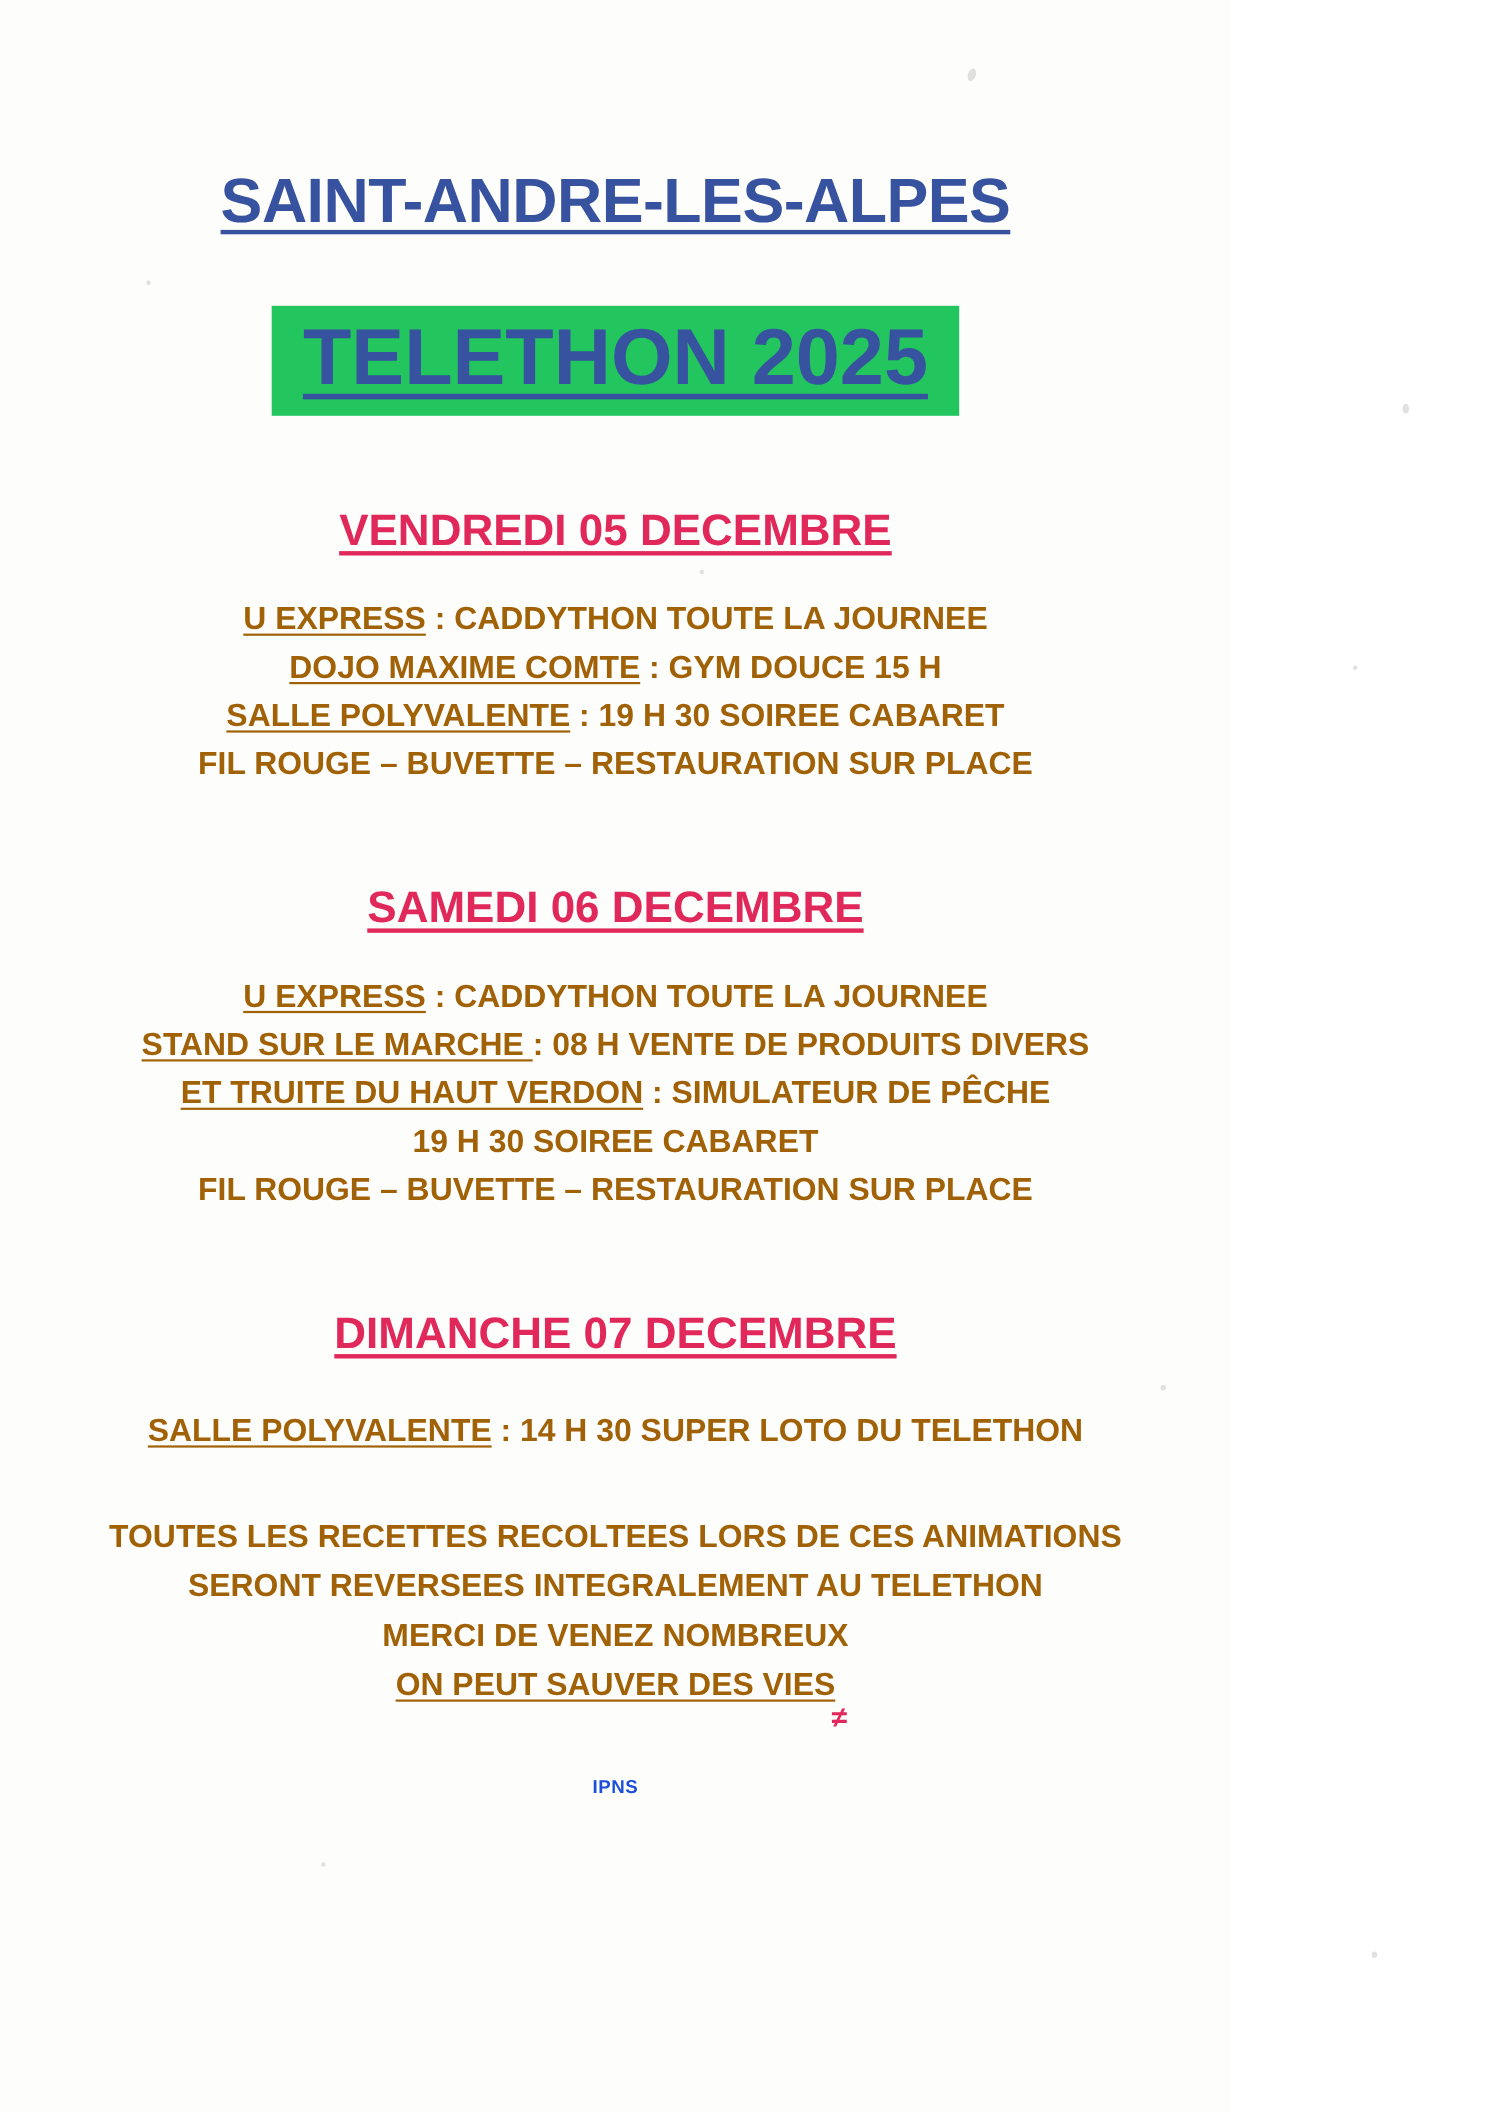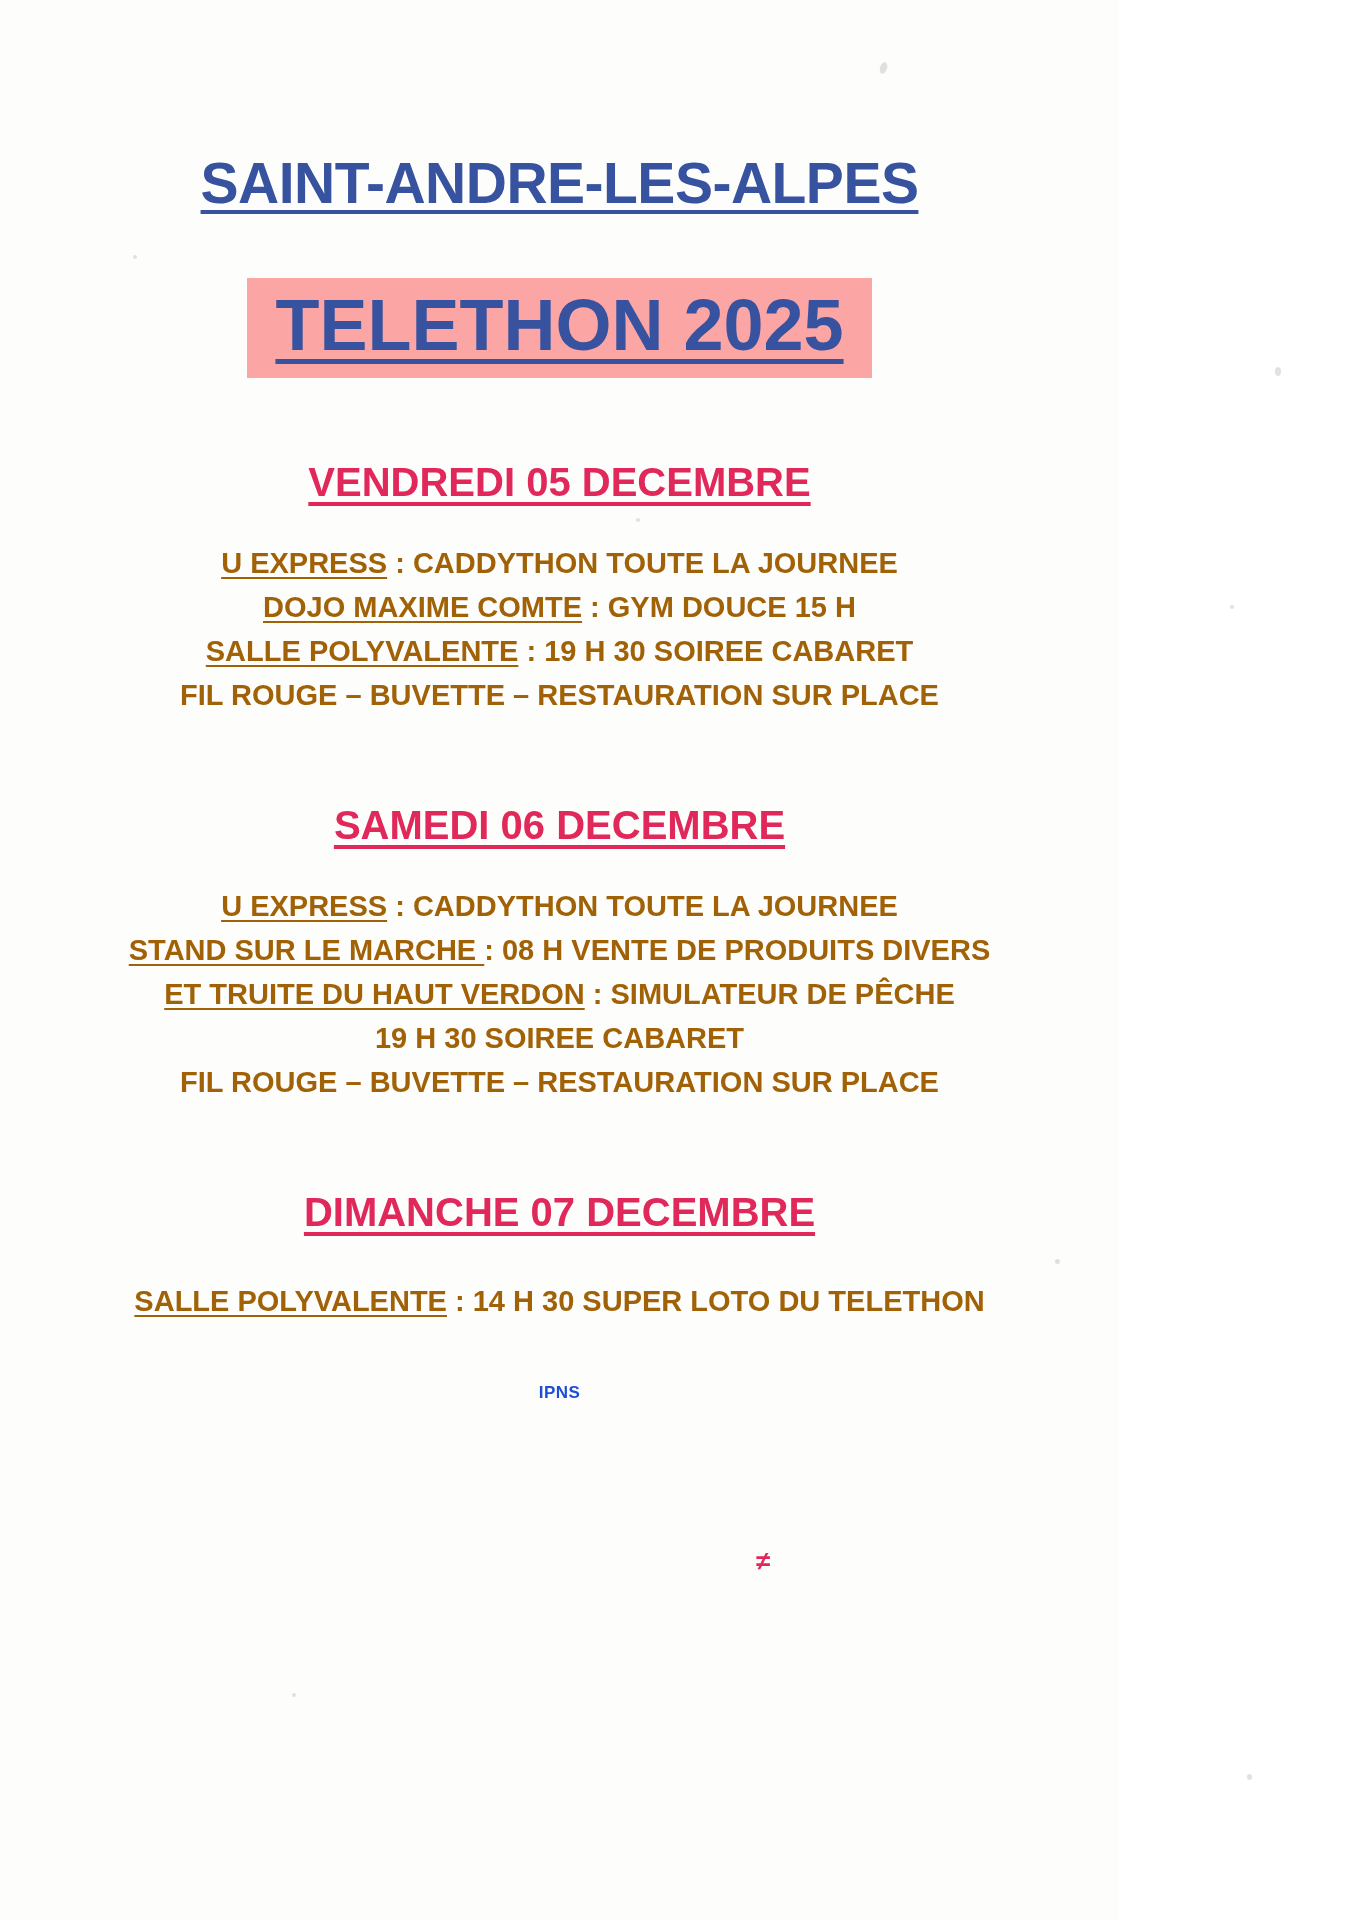--- a/index.html
+++ b/index.html
@@ -51,21 +51,21 @@
     text-decoration-thickness: 4px;
     padding-top: 150px;
     white-space: nowrap;
   }
   .highlight-wrap {
     margin-top: 62px;
     text-align: center;
   }
   .highlight {
     display: inline-block;
-    background: #fca5a5;
+    background: #22c55e;
     padding: 10px 28px 14px 28px;
     line-height: 1.05;
   }
   .highlight .txt {
     font-size: 72px;
     font-weight: bold;
     color: #37529f;
     letter-spacing: 0px;
     text-decoration: underline;
     text-underline-offset: 9px;
@@ -165,15 +165,21 @@
     <div class="line"><span class="u"></span><span>19 H 30 SOIREE CABARET</span></div>
     <div class="line"><span class="u"></span><span>FIL ROUGE – BUVETTE – RESTAURATION SUR PLACE</span></div>
   </div>
 
   <div class="day-heading d3">DIMANCHE 07 DECEMBRE</div>
   <div class="overstrike">≠</div>
   <div class="block block-loto">
     <div class="line"><span class="u">SALLE POLYVALENTE</span><span> : 14 H 30 SUPER LOTO DU TELETHON</span></div>
   </div>
 
+  <div class="closing">
+    <div class="line">TOUTES LES RECETTES RECOLTEES LORS DE CES ANIMATIONS</div>
+    <div class="line">SERONT REVERSEES INTEGRALEMENT AU TELETHON</div>
+    <div class="line">MERCI DE VENEZ NOMBREUX</div>
+    <div class="line"><span class="u">ON PEUT SAUVER DES VIES</span></div>
+  </div>
 
   <div class="ipns">IPNS</div>
 </div>
 
 </body></html>

